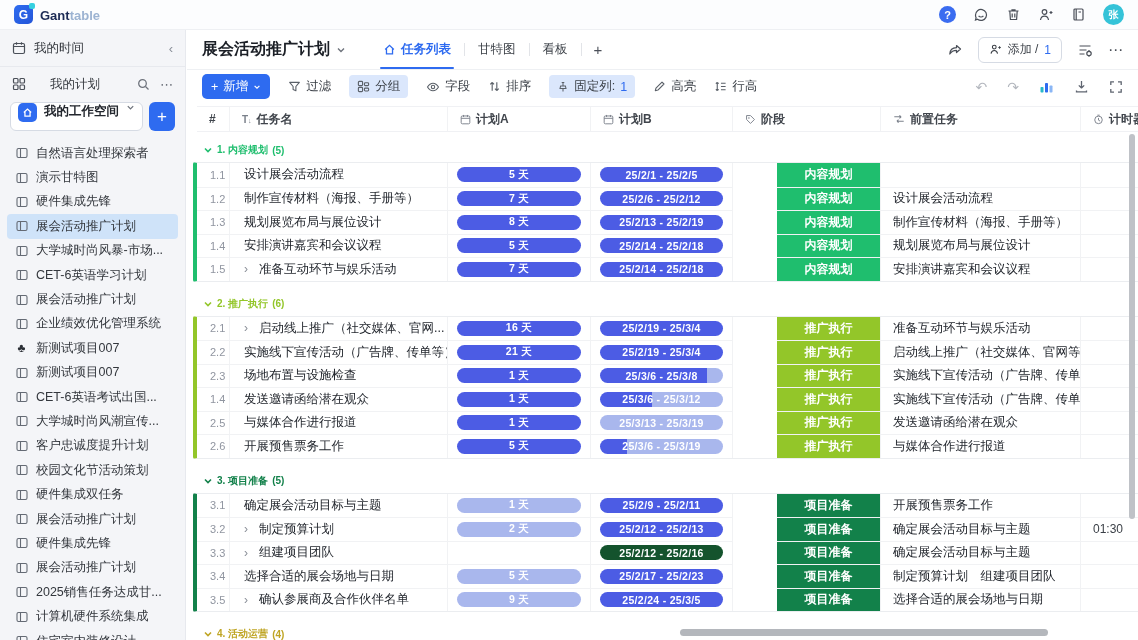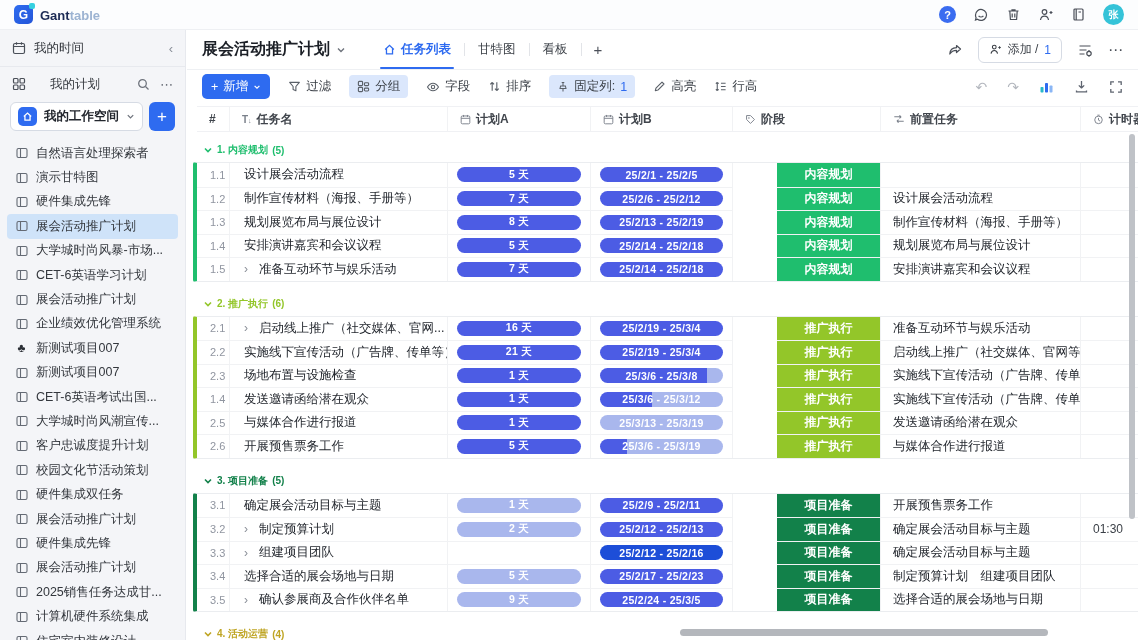--- a/index.html
+++ b/index.html
@@ -19,21 +19,21 @@
   .help-badge { width:17px; height:17px; border-radius:50%; background:#3a6cf0; color:#fff; font-size:11px; font-weight:bold; display:flex; align-items:center; justify-content:center; }
   .avatar { width:21px; height:21px; border-radius:50%; background:#35c3d8; color:#fff; font-size:10px; font-weight:bold; display:flex; align-items:center; justify-content:center; }
 
   
   .sidebar { position:absolute; left:0; top:30px; bottom:0; width:186px; background:#f4f5f8; border-right:1px solid #e7e9ee; display:flex; flex-direction:column; }
   .side-row { height:37px; display:flex; align-items:center; gap:8px; padding:0 12px; font-size:12.5px; color:#33373d; border-bottom:1px solid #e7e9ee; }
   .side-row .collapse { margin-left:auto; color:#8a8f98; font-size:13px; }
   .side-row2 { height:34px; display:flex; align-items:center; gap:24px; padding:0 12px; font-size:12.5px; color:#33373d; }
   .side-row2 .spacer { margin-left:auto; display:flex; gap:10px; color:#6e737c; }
   .workspace { display:flex; gap:6px; padding:1px 10px 7px; }
-  .ws-box { flex:1; height:29px; background:#fff; border:1px solid #d6dbe4; border-radius:6px; display:flex; align-items:center; gap:7px; padding:0 7px; }
+  .ws-box { flex:1; height:29px; background:#fff; border:1px solid #d6dbe4; border-radius:6px; display:flex; gap:7px; padding:0 7px; }
   .ws-home { width:19px; height:19px; border-radius:5px; background:#2e6bf0; display:flex; align-items:center; justify-content:center; }
   .ws-label { font-size:12.5px; font-weight:bold; color:#23272e; white-space:nowrap; overflow:hidden; }
   .ws-caret { margin-left:auto; color:#6e737c; }
   .ws-add { width:29px; height:29px; border-radius:6px; background:#2e6bf0; color:#fff; font-size:17px; display:flex; align-items:center; justify-content:center; }
   .proj-list { flex:1; overflow:hidden; padding:3px 7px; }
   .proj { height:24.4px; display:flex; align-items:center; gap:8px; padding:0 8px; border-radius:4px; font-size:12.5px; color:#33373d; white-space:nowrap; }
   .proj.selected { background:#cfe3f9; }
   .proj-icon { color:#646a74; width:13px; }
   .proj-icon.club { font-size:12px; color:#2b2f36; }
   .proj-label { overflow:hidden; text-overflow:clip; white-space:nowrap; }
@@ -832,21 +832,21 @@
             <div class="trow">
     <div class="c cnum">3.3</div>
     <div class="c cname">
       <span class="rexp">›</span>
       <span>组建项目团队</span>
     </div>
     <div class="c cpill">
                 <span class="pill" style="background: #000000; margin-top: 38px;">4 天</span>
               </div>
     <div class="c cpill">
-                <span class="pill" style="background: #1d4ed8;">25/2/12 - 25/2/16</span>
+                <span class="pill" style="background: #14532d;">25/2/12 - 25/2/16</span>
               </div>
     <div class="c cstage" style="background: rgb(18, 129, 74);">
                 <span class="stage-label">项目准备</span>
               </div>
     <div class="c cpred">确定展会活动目标与主题</div>
     <div class="c ctimer"></div>
   </div>
             <div class="trow">
     <div class="c cnum">3.4</div>
     <div class="c cname">

